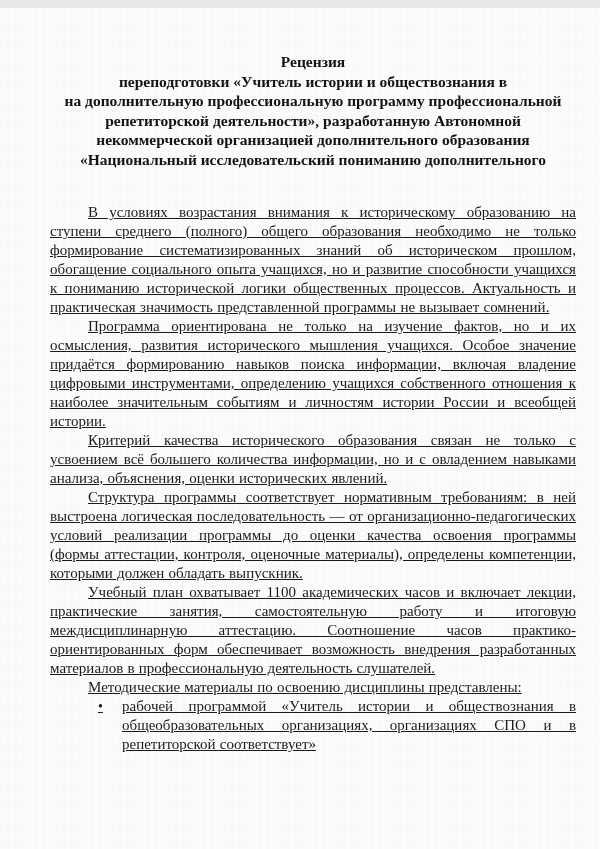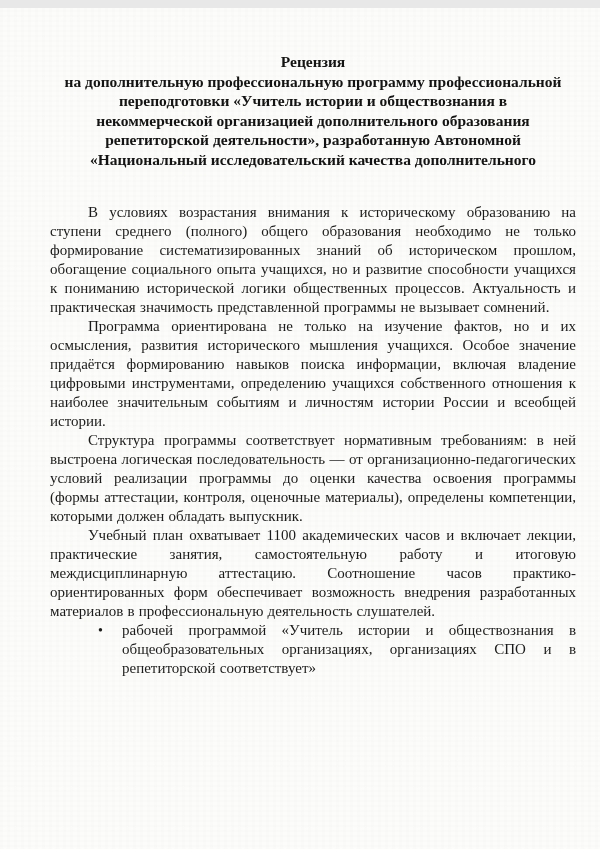--- a/index.html
+++ b/index.html
@@ -30,20 +30,21 @@
     color: #141414;
   }
   .title-line {
     white-space: nowrap;
   }
   .body-block {
     margin-top: 34px;
     font-size: 15px;
     line-height: 19px;
     text-align: justify;
+    text-decoration: underline;
   }
   .body-block p.para {
     margin: 0;
     text-indent: 38px;
     word-spacing: 0.5px;
   }
   ul.bullet-list {
     list-style: none;
     margin: 0;
     padding: 0;
@@ -64,32 +65,34 @@
     word-spacing: 0.5px;
   }
 </style>
 </head>
 <body>
 
 <div class="page">
 
   <div class="title-block">
     <div class="title-line">Рецензия</div>
+    <div class="title-line">переподготовки «Учитель истории и обществознания в</div>
     <div class="title-line">на дополнительную профессиональную программу профессиональной</div>
-    <div class="title-line">переподготовки «Учитель истории и обществознания в</div>
+    <div class="title-line">репетиторской деятельности», разработанную Автономной</div>
     <div class="title-line">некоммерческой организацией дополнительного образования</div>
-    <div class="title-line">репетиторской деятельности», разработанную Автономной</div>
-    <div class="title-line">«Национальный исследовательский качества дополнительного</div>
+    <div class="title-line">«Национальный исследовательский пониманию дополнительного</div>
   </div>
 
   <div class="body-block">
     <p class="para">В условиях возрастания внимания к историческому образованию на ступени среднего (полного) общего образования необходимо не только формирование систематизированных знаний об историческом прошлом, обогащение социального опыта учащихся, но и развитие способности учащихся к пониманию исторической логики общественных процессов. Актуальность и практическая значимость представленной программы не вызывает сомнений.</p>
     <p class="para">Программа ориентирована не только на изучение фактов, но и их осмысления, развития исторического мышления учащихся. Особое значение придаётся формированию навыков поиска информации, включая владение цифровыми инструментами, определению учащихся собственного отношения к наиболее значительным событиям и личностям истории России и всеобщей истории.</p>
+    <p class="para">Критерий качества исторического образования связан не только с усвоением всё большего количества информации, но и с овладением навыками анализа, объяснения, оценки исторических явлений.</p>
     <p class="para">Структура программы соответствует нормативным требованиям: в ней выстроена логическая последовательность — от организационно-педагогических условий реализации программы до оценки качества освоения программы (формы аттестации, контроля, оценочные материалы), определены компетенции, которыми должен обладать выпускник.</p>
     <p class="para">Учебный план охватывает 1100 академических часов и включает лекции, практические занятия, самостоятельную работу и итоговую междисциплинарную аттестацию. Соотношение часов практико-ориентированных форм обеспечивает возможность внедрения разработанных материалов в профессиональную деятельность слушателей.</p>
+    <p class="para">Методические материалы по освоению дисциплины представлены:</p>
 
     <ul class="bullet-list">
       <li class="bullet-item">
         <span class="bullet-marker">•</span>
         <span class="bullet-text">рабочей программой «Учитель истории и обществознания в общеобразовательных организациях, организациях СПО и в репетиторской соответствует»</span>
       </li>
     </ul>
   </div>
 
 </div>

